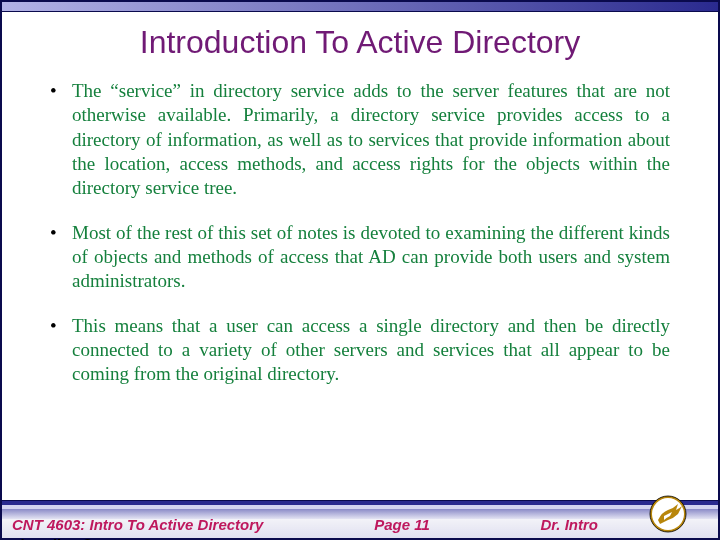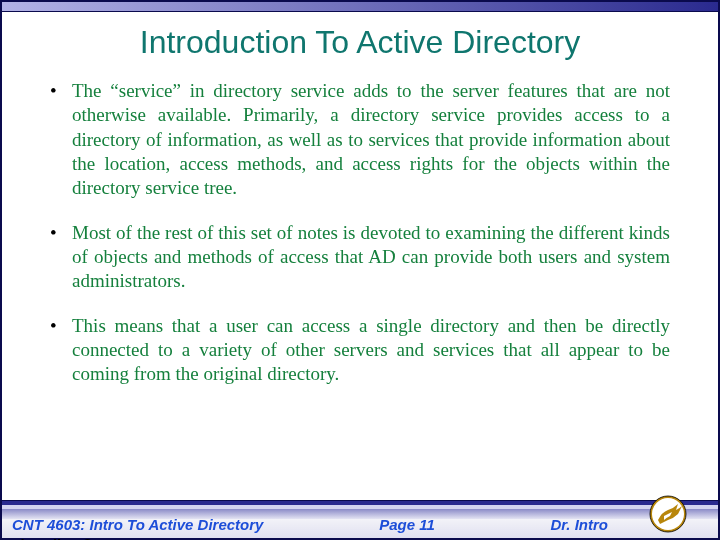--- a/index.html
+++ b/index.html
@@ -10,21 +10,21 @@
     position: relative;
     background: #fff;
   }
   .top-bar {
     height: 10px;
     background: linear-gradient(to right, #b3b3e6 0%, #2a2a8f 100%);
     border-bottom: 1px solid #0a0a4d;
   }
   .title {
     text-align: center;
-    color: #0f766e;
+    color: #701a75;
     font-size: 32px;
     font-weight: 400;
     margin-top: 12px;
     margin-bottom: 18px;
     font-family: Arial, Helvetica, sans-serif;
   }
   .content {
     padding: 0 48px 0 48px;
     color: #15803d;
     font-size: 19px;
@@ -52,31 +52,31 @@
     height: 38px;
     background: linear-gradient(to bottom,
       #2a2a8f 0%, #2a2a8f 10%,
       #d4d4f0 10%, #d4d4f0 22%,
       #8c8cc8 22%, #e8e8f5 50%,
       #f2f2f8 50%, #e0e0f0 100%);
     border-top: 1px solid #0a0a4d;
   }
   .footer {
     position: absolute;
-    left: 0; right: 0; bottom: 0;
+    left: 0; right: 10px; bottom: 0;
     height: 28px;
     display: flex;
     align-items: center;
     justify-content: space-between;
     padding: 0 110px 0 10px;
     font-family: Arial, Helvetica, sans-serif;
     font-weight: bold;
     font-style: italic;
     font-size: 15px;
-    color: #1d4ed8;
+    color: #be185d;
   }
   .footer .left { flex: 0 0 auto; }
   .footer .center { flex: 0 0 auto; text-align: center; }
   .footer .right { flex: 0 0 auto; text-align: right; }
   .copyright-frag {
     position: absolute;
     left: 8px; bottom: -8px;
     font-family: Arial, Helvetica, sans-serif;
     font-weight: bold;
     font-style: italic;

